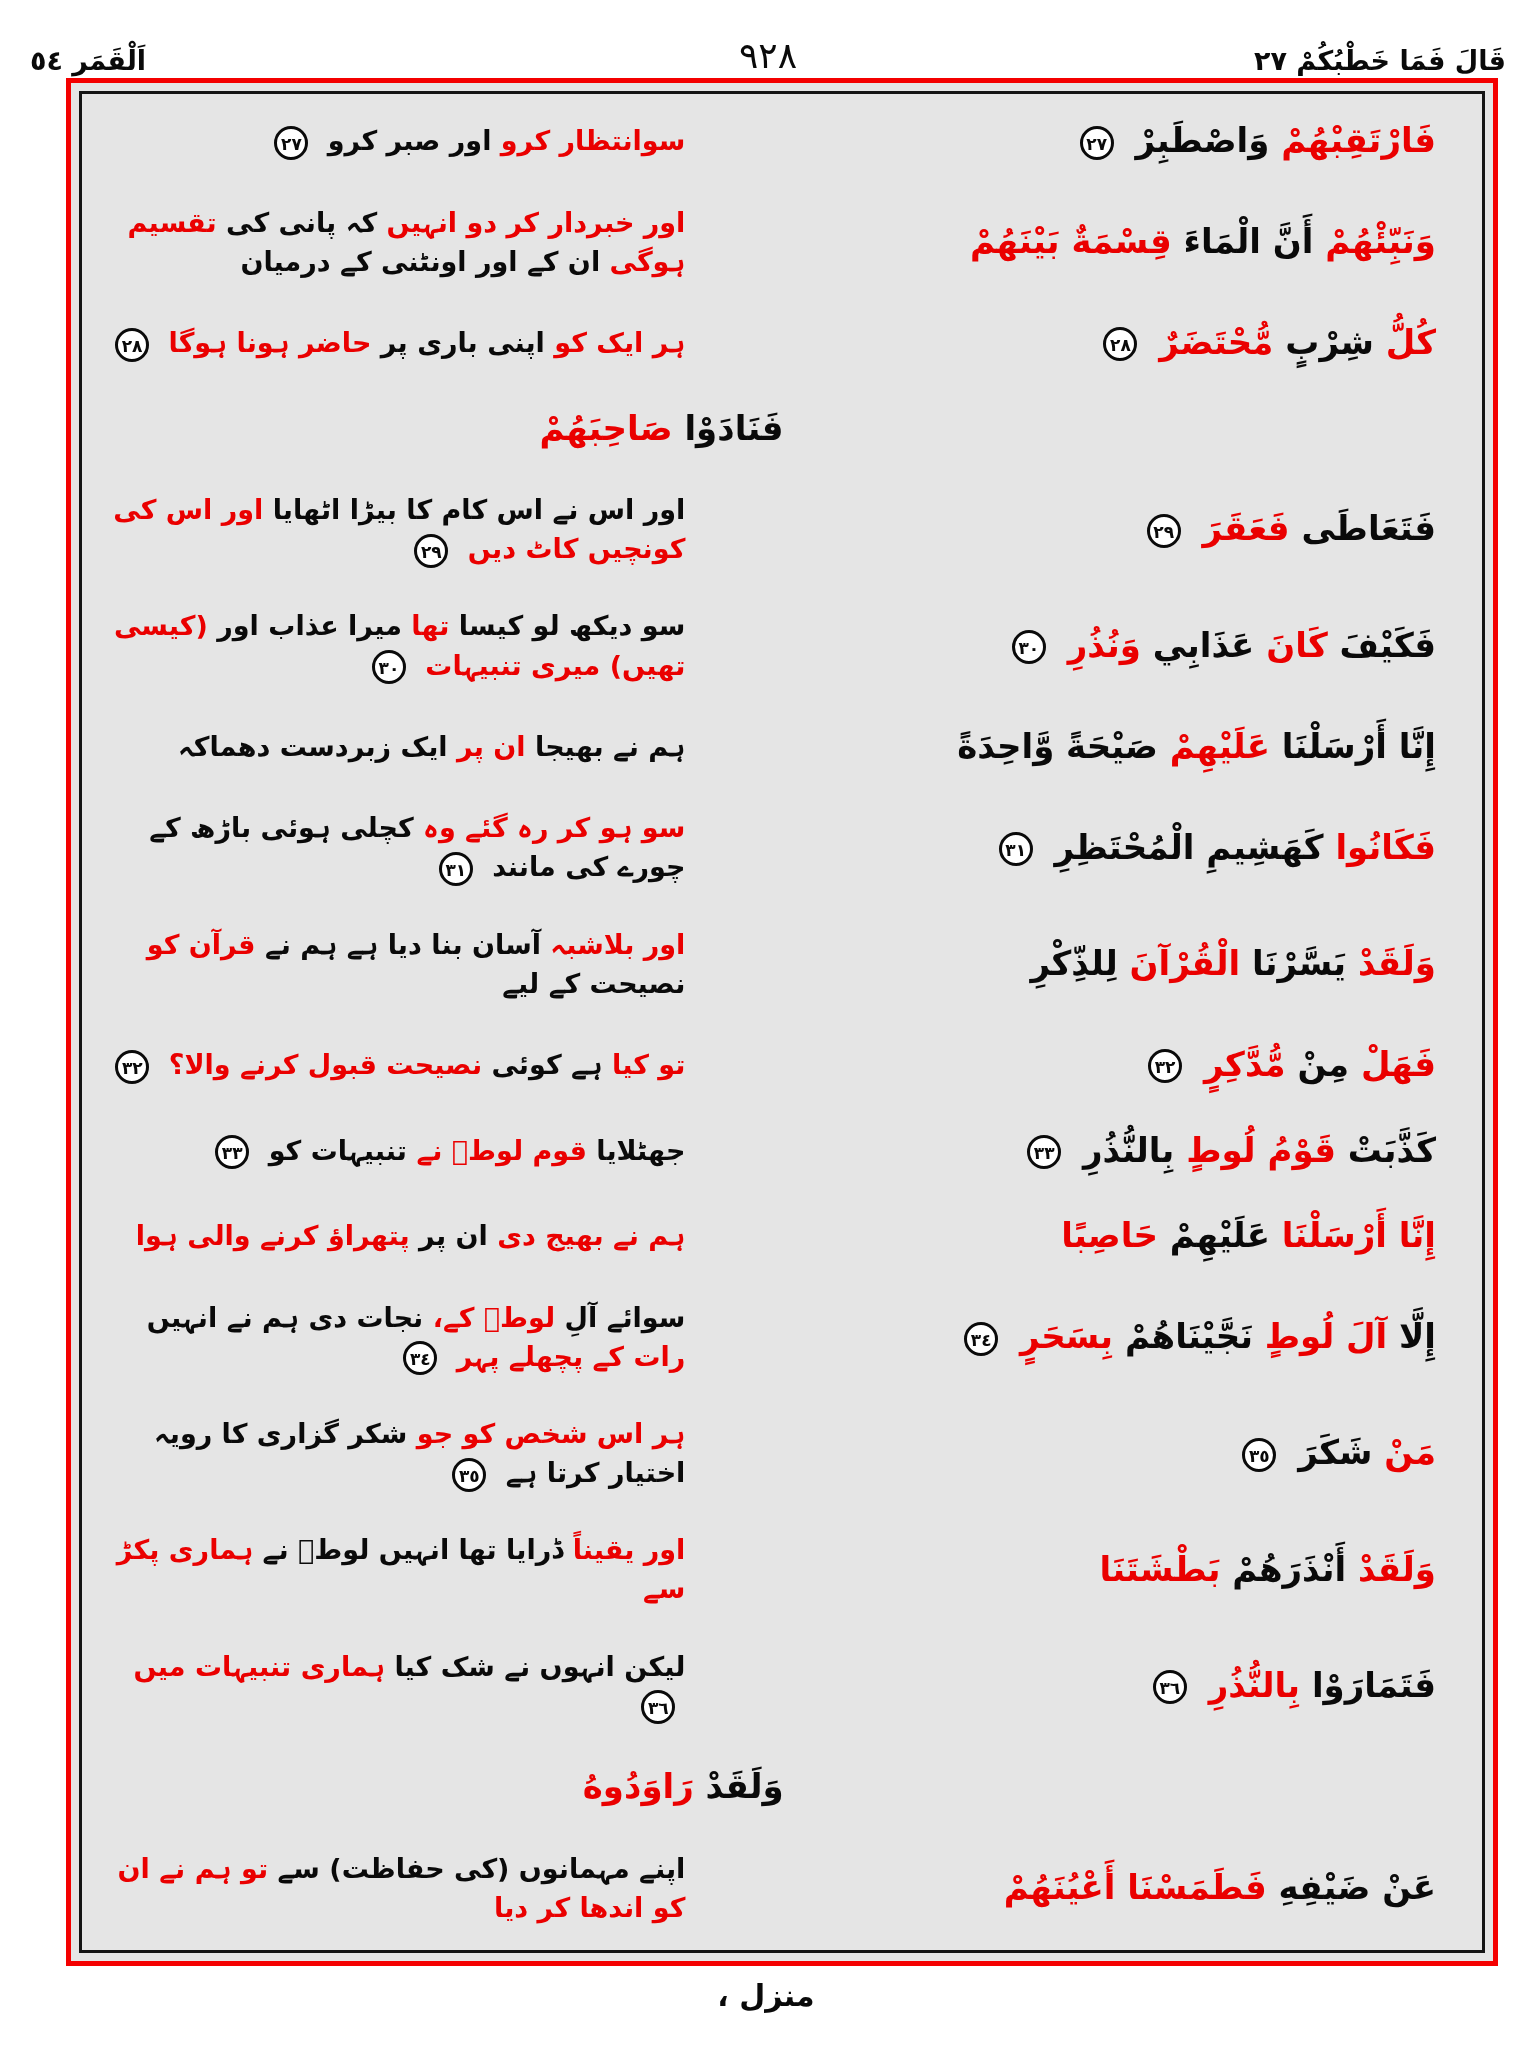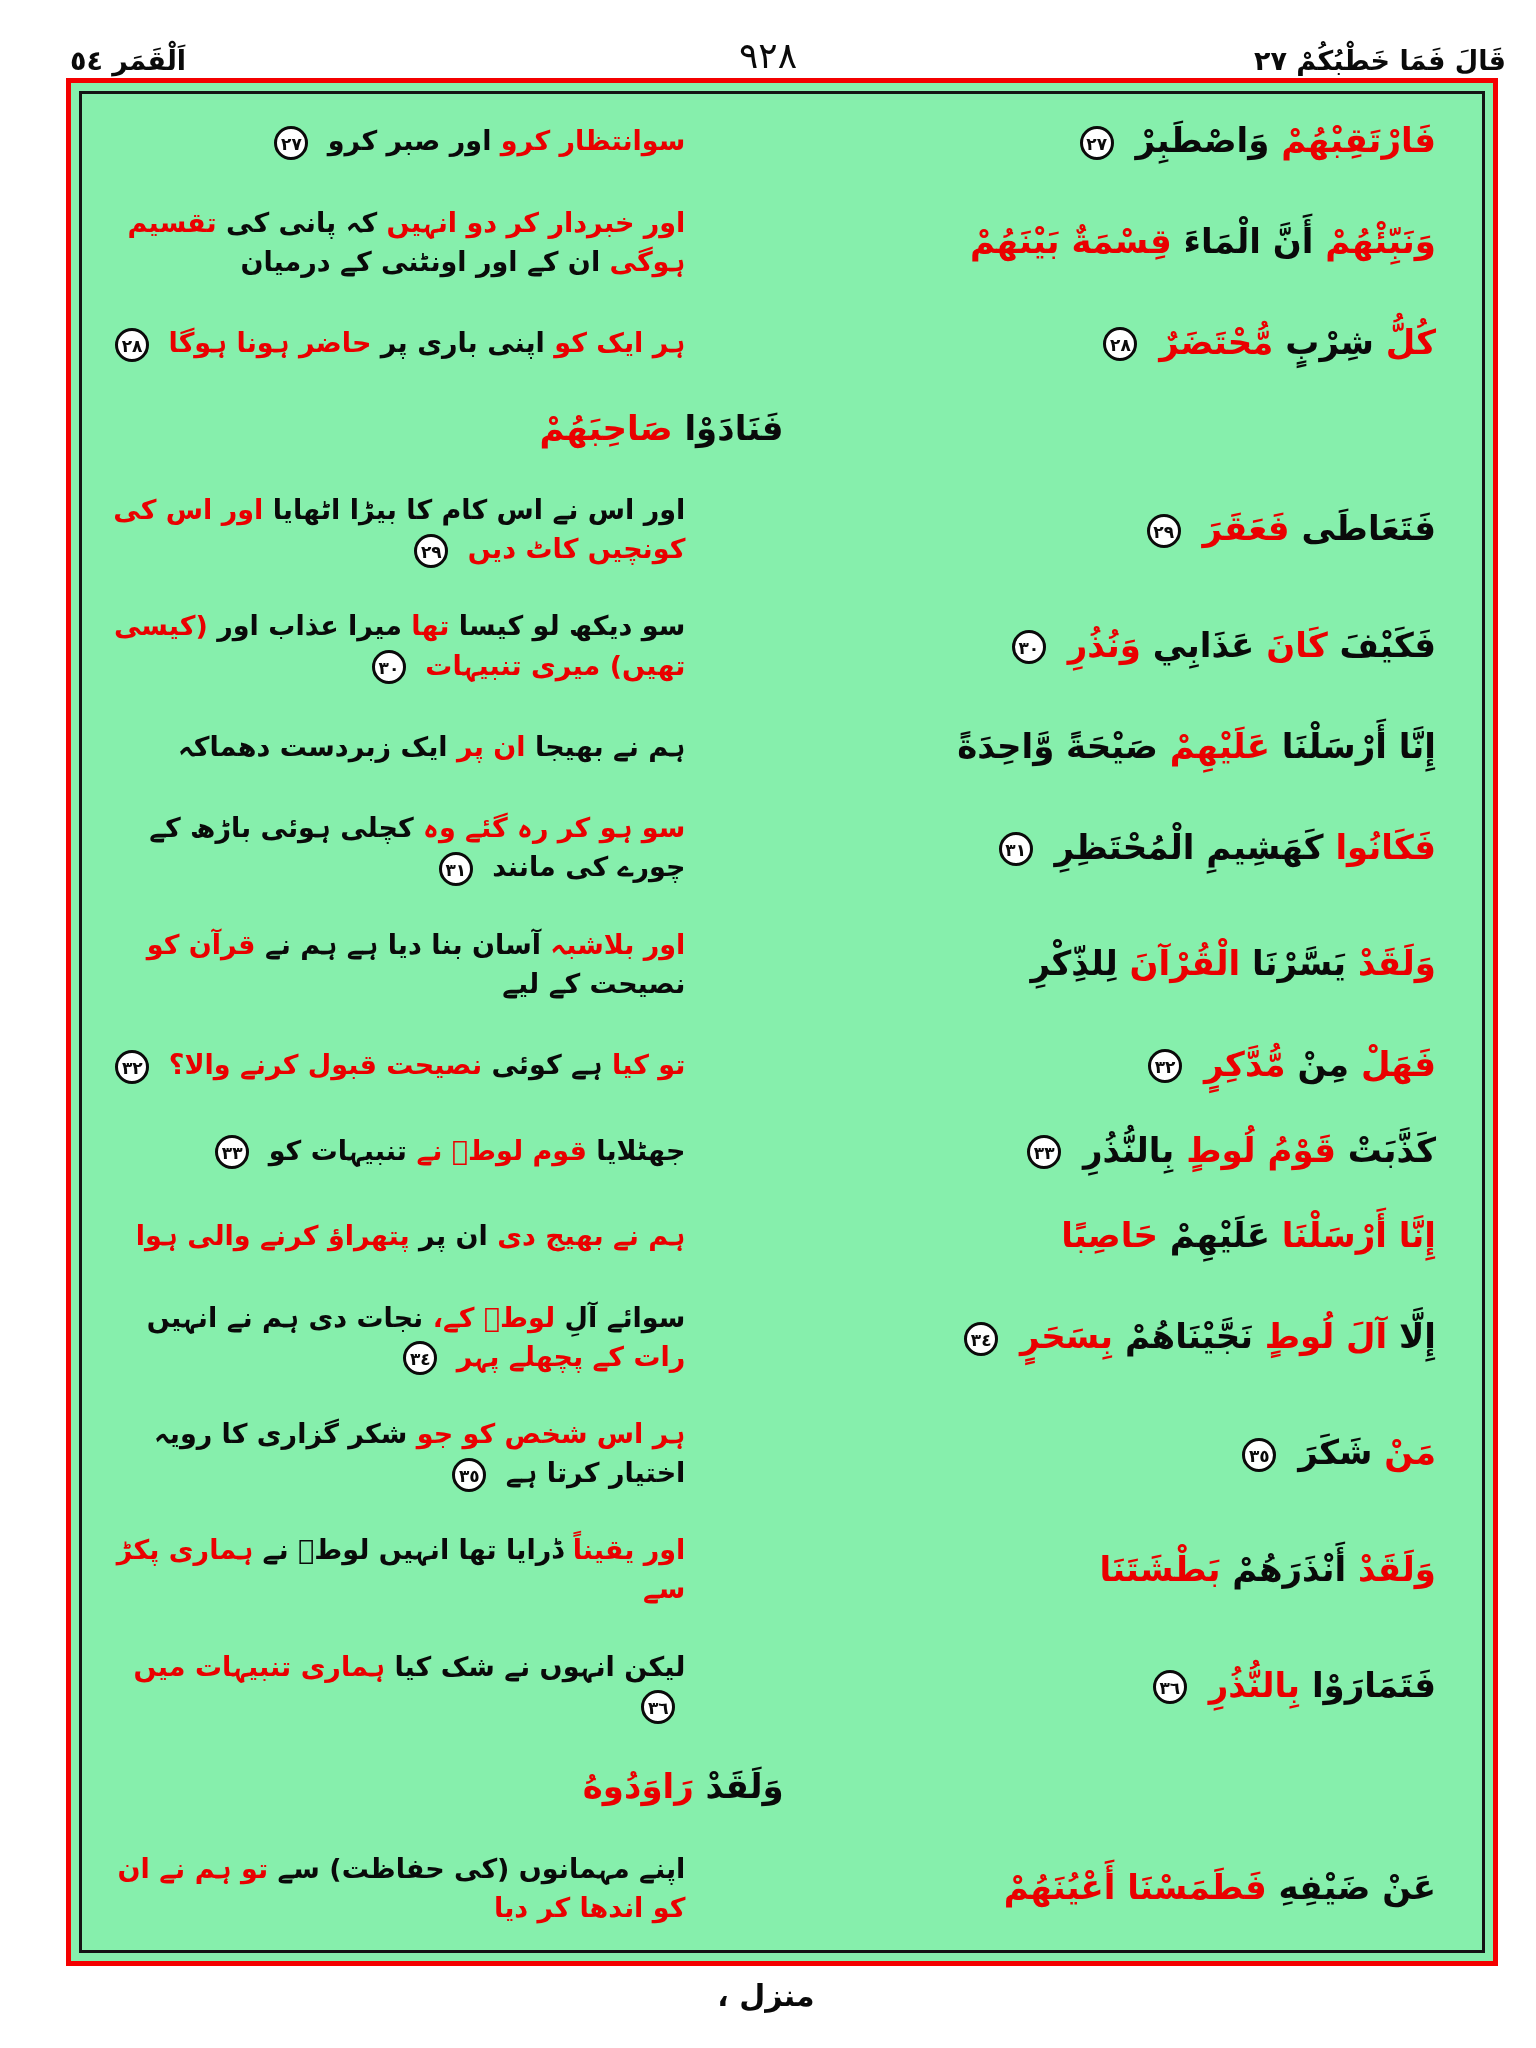--- a/index.html
+++ b/index.html
@@ -6,30 +6,30 @@
   body{
     width:1536px;height:2048px;position:relative;overflow:hidden;
     font-family:"DejaVu Sans",sans-serif;color:#0a0a0a;
   }
   
   .header{
     position:absolute;top:14px;left:30px;right:30px;height:62px;
     display:flex;align-items:flex-end;justify-content:space-between;
   }
   .surah-title,.juz-title{
-    font-size:27px;font-weight:700;direction:rtl;white-space:nowrap;margin-left:40px;
+    font-size:27px;font-weight:700;direction:rtl;white-space:nowrap;
   }
   .page-number{
     position:absolute;left:50%;transform:translateX(-50%);
     font-size:36px;font-weight:400;letter-spacing:2px;margin-top:18px;
   }
   
   .frame{
     position:absolute;left:66px;top:78px;width:1432px;height:1888px;
-    border:5px solid #f40000;box-sizing:border-box;background:#86efac;
+    border:5px solid #f40000;box-sizing:border-box;background:#e5e5e5;
   }
   .frame-inner{
     position:absolute;left:8px;top:8px;right:8px;bottom:8px;
     border:3px solid #141414;box-sizing:border-box;
   }
   
   .rows{
     position:absolute;left:6px;top:4px;right:6px;bottom:4px;
     display:flex;flex-direction:column;justify-content:space-around;
   }

